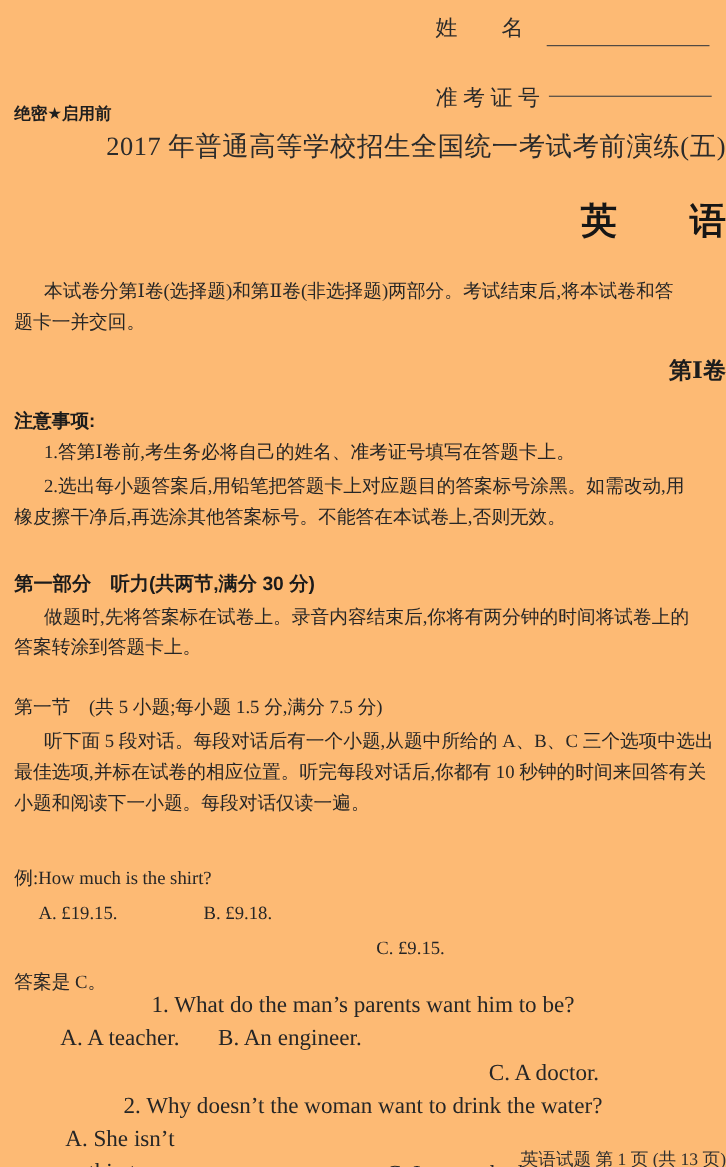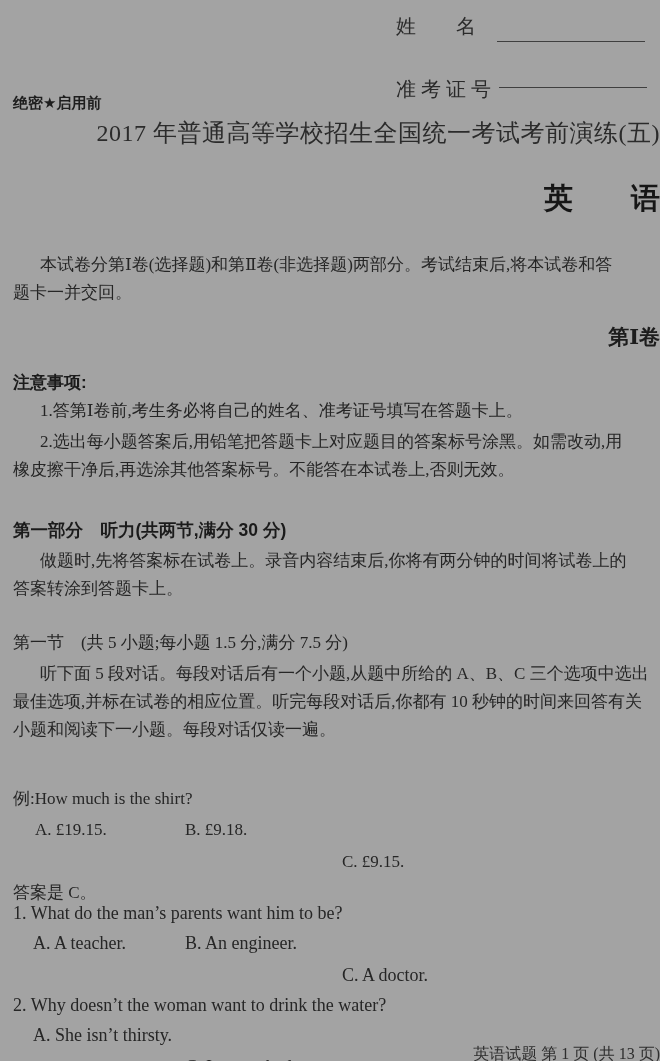--- a/index.html
+++ b/index.html
@@ -1,58 +1,58 @@
 <!DOCTYPE html>
 <html><head>
 <meta charset="utf-8">
 <style>
   html,body{margin:0;padding:0;background:#e8e8e8;}
   .page{
     position:relative;
     width:660px;height:1061px;
     margin:0 auto;
-    background:#a3a3a3;
+    background:#fdba74;
     color:#242424;
     font-family:"Liberation Serif","DejaVu Serif",serif;
     overflow:hidden;
   }
   .abs{position:absolute;}
   .center{left:0;right:0;text-align:right;}
   .sans{font-family:"Liberation Sans","DejaVu Sans",sans-serif;font-weight:700;}
 
   
   .field-label{font-size:20px;line-height:26px;color:#2a2a2a;}
   .name-label{left:396px;top:13px;}
   .admission-label{left:396px;top:76px;letter-spacing:5px;}
   .blank{position:absolute;height:1px;background:#3f3f3f;}
   .blank-1{left:497px;top:41px;width:148px;}
   .blank-2{left:499px;top:87px;width:148px;}
 
   .secret{left:13px;top:94px;font-size:15px;color:#1e1e1e;}
   .exam-title{top:117px;font-size:24px;letter-spacing:0.5px;color:#2b2b2b;}
-  .subject-title{top:179px;font-size:29px;color:#161616;margin-left:40px;}
+  .subject-title{top:179px;font-size:33px;color:#161616;margin-left:40px;}
 
   .body-block{left:13px;right:13px;font-size:17px;line-height:28px;color:#262626;}
   .body-line{white-space:nowrap;}
   .indent{padding-left:27px;}
 
   .intro{top:251px;}
   .part1-title{top:323px;font-size:21px;font-weight:700;color:#1d1d1d;}
   .notes-heading{left:13px;top:371px;font-size:17px;color:#1b1b1b;}
   .note1{left:40px;top:397px;font-size:17px;line-height:28px;}
   .note2{top:428px;}
   .section-heading{left:13px;top:518px;font-size:17.5px;color:#1b1b1b;}
   .instr{top:547px;}
   .subsection-heading{left:13px;top:629px;font-size:17px;line-height:28px;}
   .sub-instr{top:660px;}
 
   .example{top:783px;}
   .example .row{line-height:31px;font-size:17px;}
   .questions{top:898px;}
-  .questions .row{line-height:30px;font-size:18px;}
+  .questions .row{line-height:30px;font-size:21px;text-align:center;}
 
   .opt-row{display:flex;padding-left:20px;}
   .example .opt-row{padding-left:22px;}
   .opt-col1{width:152px;}
   .example .opt-col1{width:150px;}
   .opt-col2{width:157px;}
   .opt-col3{flex:1;margin-top:32px;}
 
   .footer{top:1044px;font-size:16px;color:#2e2e2e;}
 </style>

